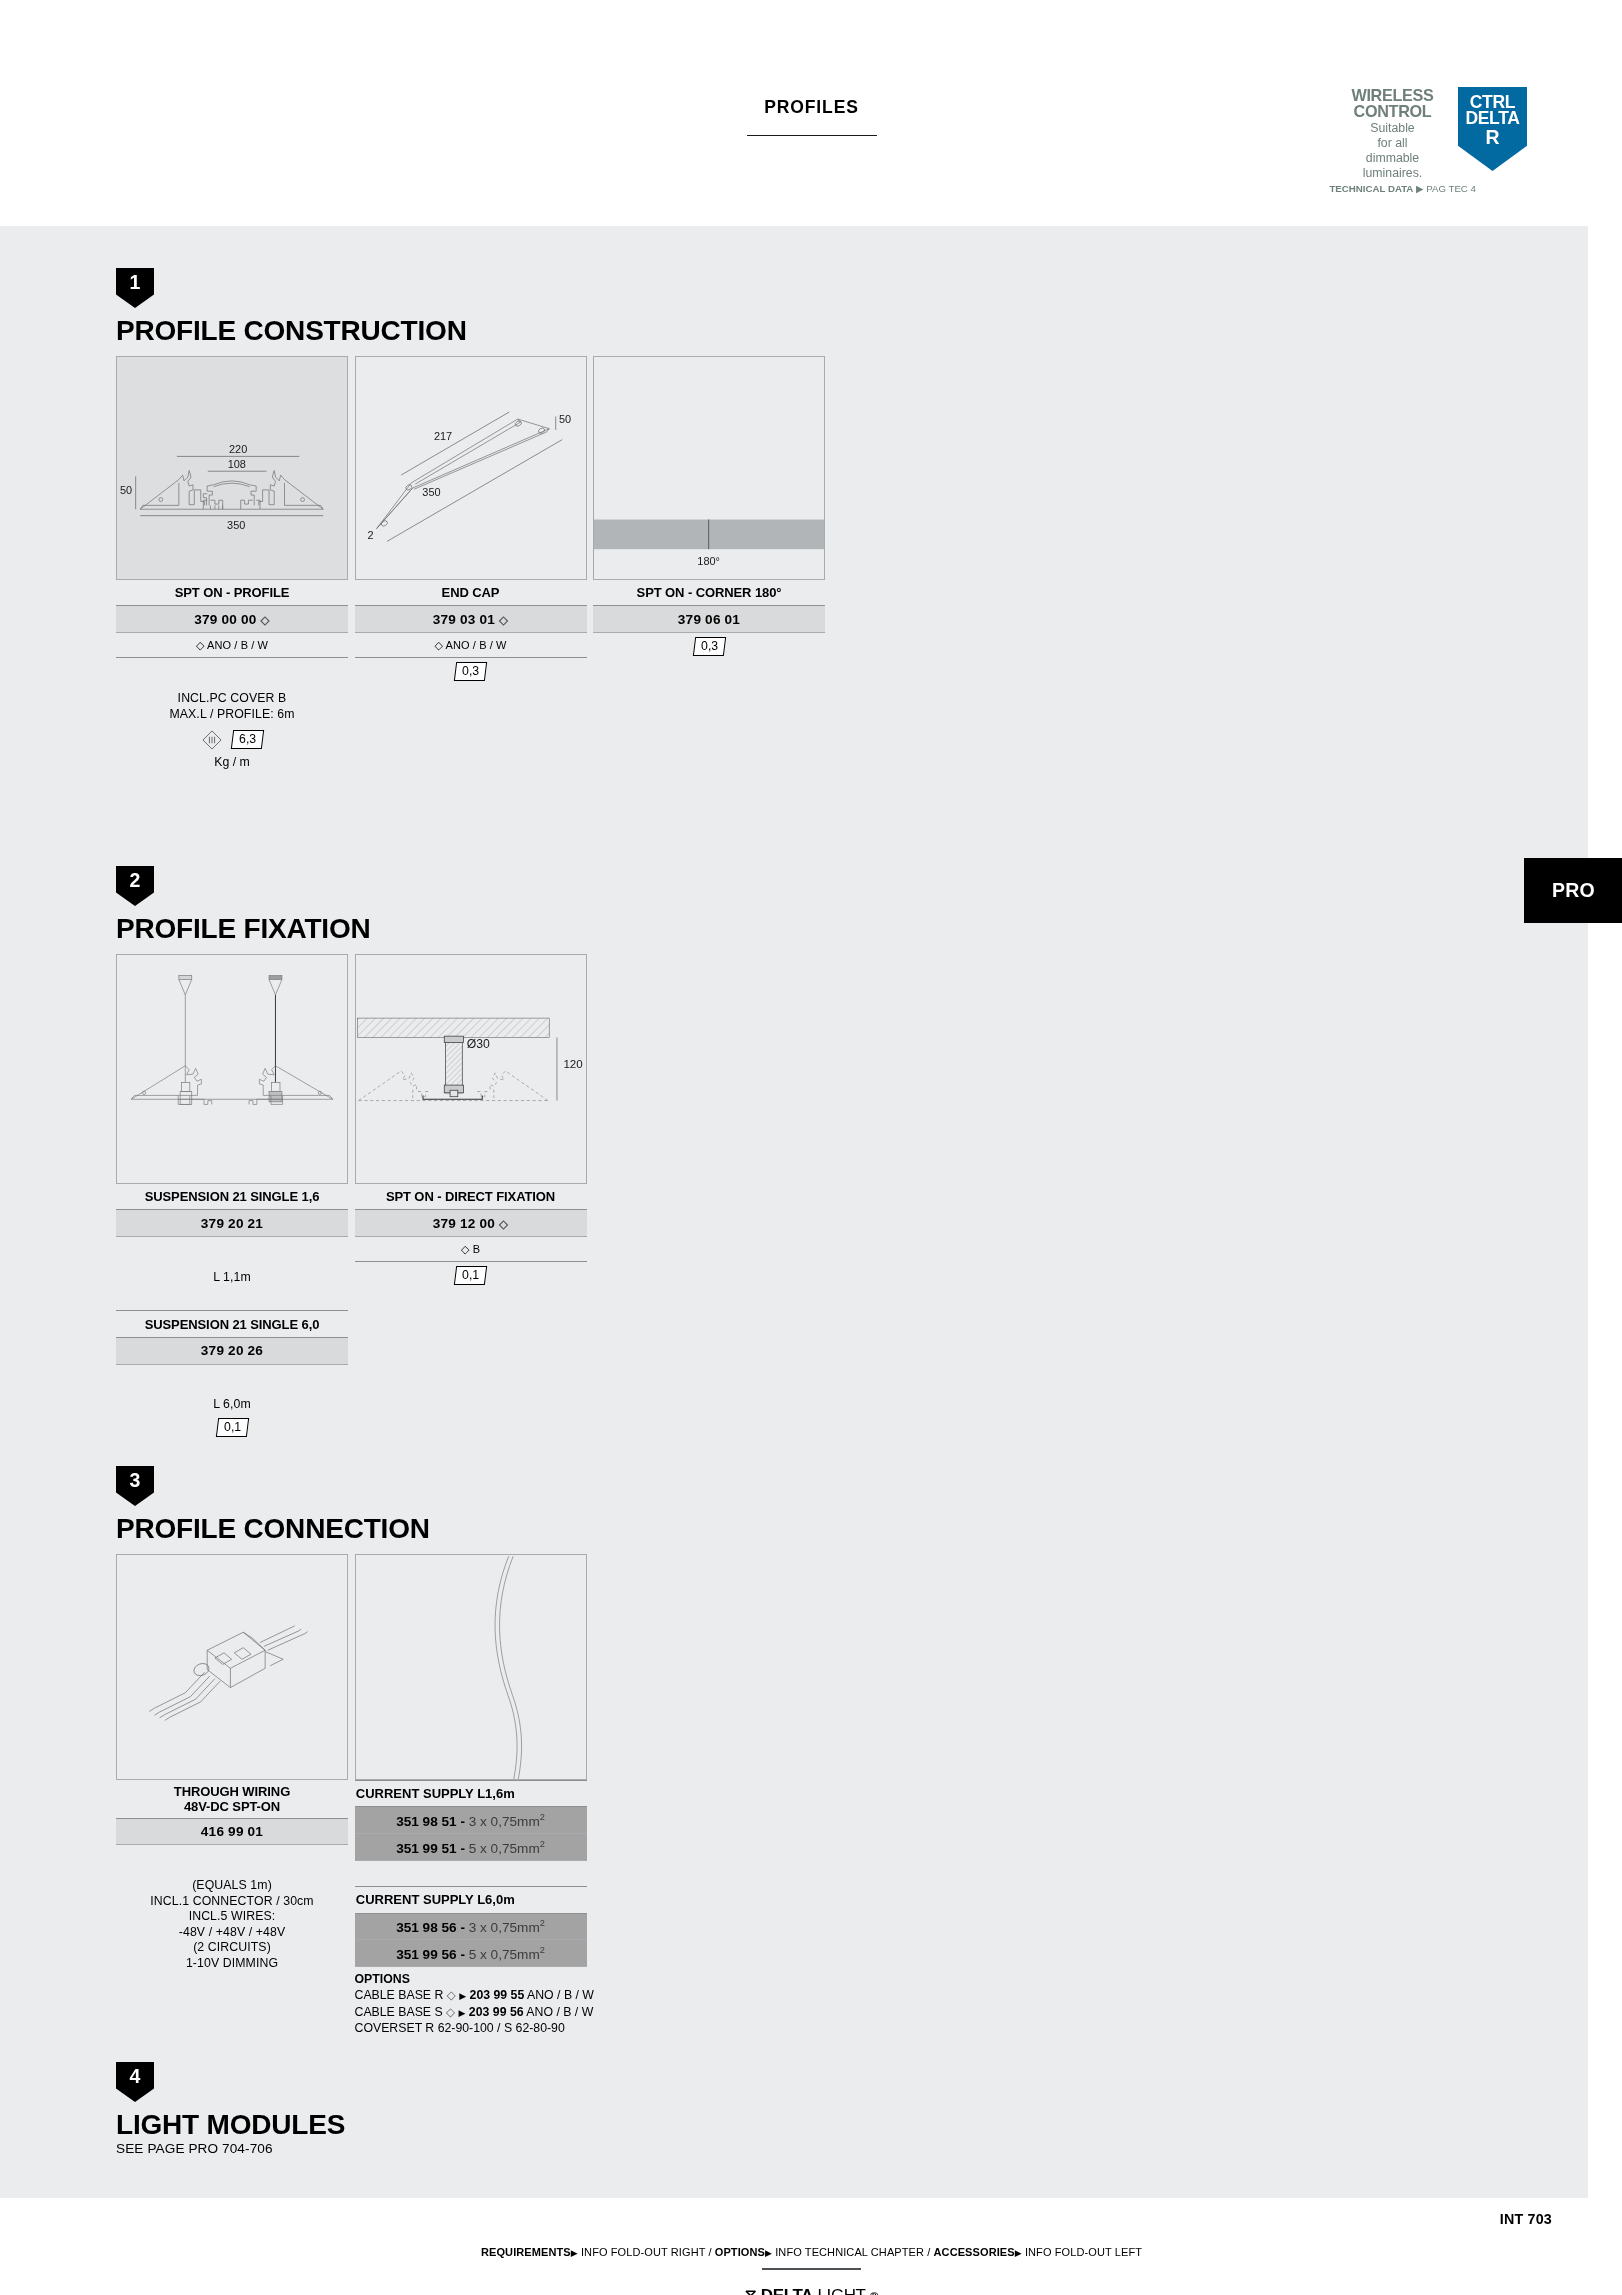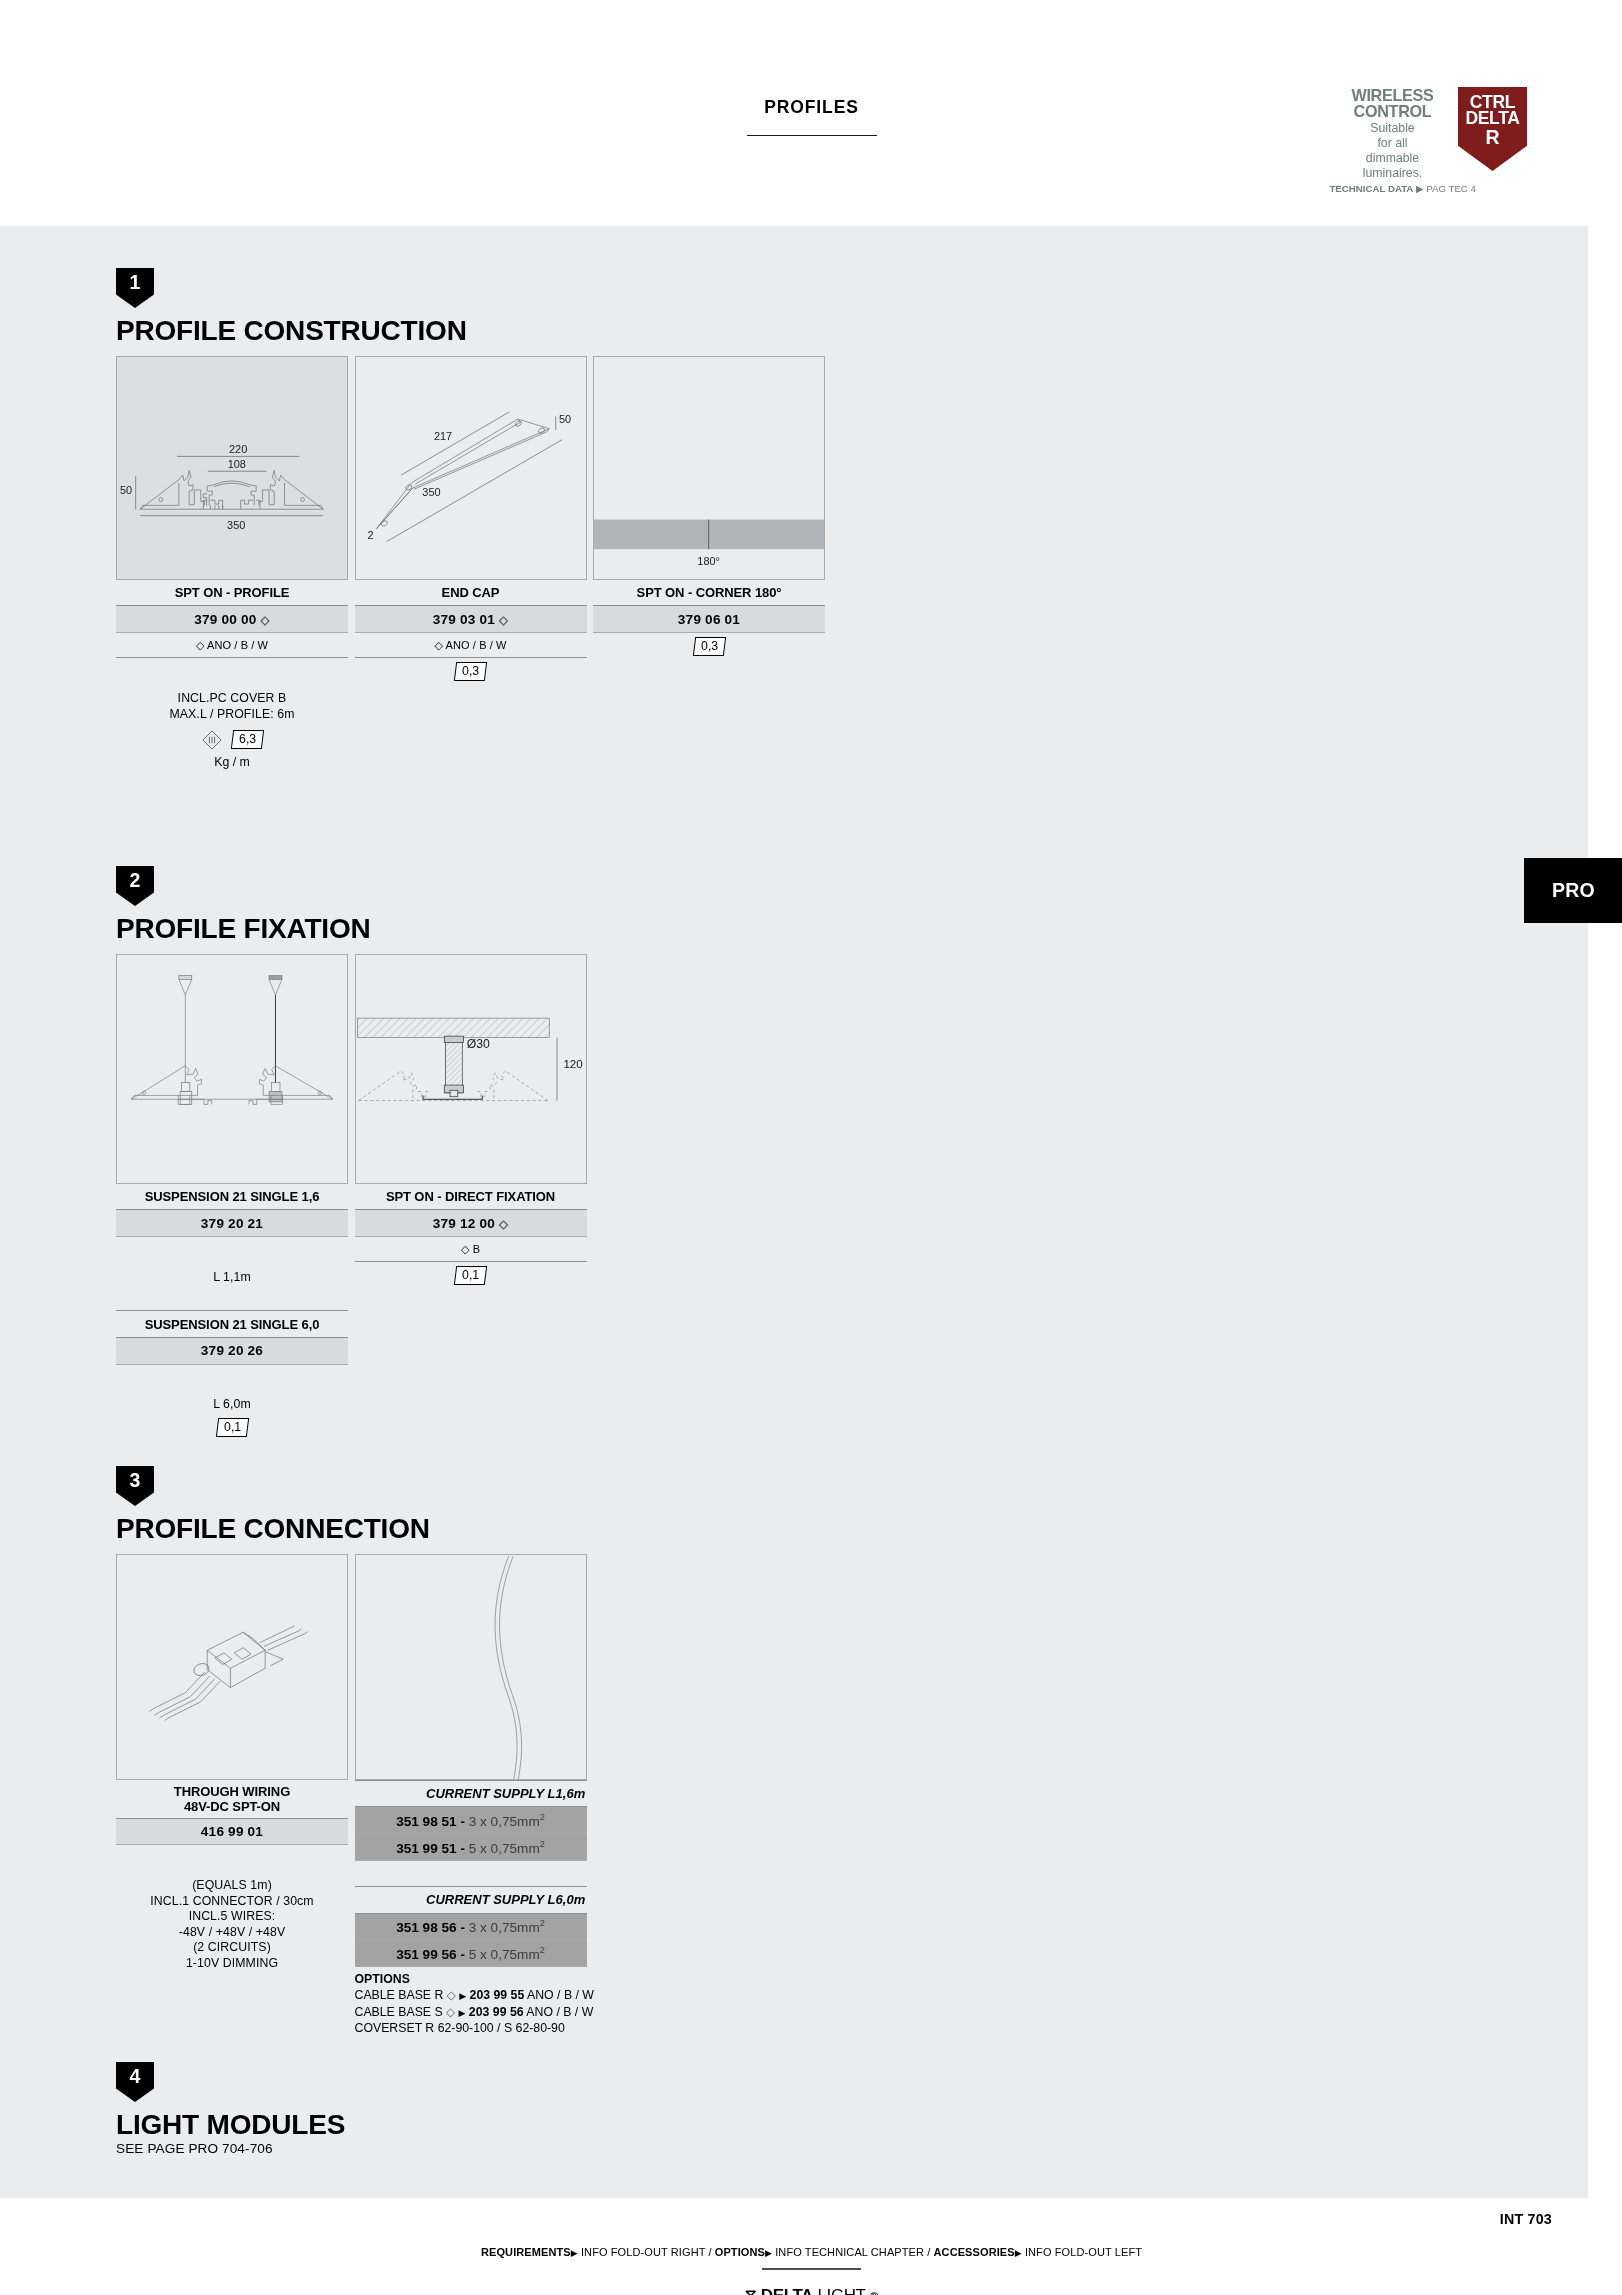--- a/index.html
+++ b/index.html
@@ -33,21 +33,21 @@
     position: absolute; left: 0; top: 0; width: 121px; text-align: center;
   }
   .ctrl-badge .wc-line1 {
     font-size: 16.2px; font-weight: bold; line-height: 16.2px; letter-spacing: -0.3px;
   }
   .ctrl-badge .wc-sub {
     font-size: 12.3px; line-height: 12.3px; margin-top: 2.6px;
   }
   .ctrl-shield {
     position: absolute; left: 126px; top: 0; width: 69px; height: 84px;
-    background: #7f1d1d;
+    background: #0369a1;
     clip-path: polygon(0 0, 100% 0, 100% 70%, 50% 100%, 0 70%);
     color: #fff; text-align: center;
   }
   .ctrl-shield .c1 { font-size: 17.5px; font-weight: bold; line-height: 16.2px; padding-top: 7.1px; letter-spacing: -0.3px;}
   .ctrl-shield .c2 { font-size: 17.5px; font-weight: bold; line-height: 17px; letter-spacing: -0.3px;}
   .ctrl-shield .c3 { font-size: 19.5px; font-weight: bold; line-height: 21px; }
   .ctrl-tech {
     position: absolute; left: -2.6px; top: 96px; width: 188px;
     font-size: 9.7px; white-space: nowrap;
   }
@@ -126,24 +126,23 @@
   .diamond-iii {
     width: 22px; height: 22px; position: relative;
   }
   .diamond-iii svg { width: 22px; height: 22px; }
 
   
   .dmd { font-size: 11.7px; color: #555; }
 
   
   .supply-title {
-    text-align: right; font-size: 13px; font-weight: bold;
+    text-align: left; font-size: 13px; font-weight: bold;
     padding: 5.8px 1.3px 5.2px; border-top: 1.3px solid #8d9093; border-bottom: 1.3px solid #8d9093;
     white-space: nowrap;
-    font-style: italic;
   }
   .supply-row {
     background: #a3a3a3; border-bottom: 0.6px solid #a8abad;
     text-align: center; padding: 4.5px 1.3px; font-size: 13.6px;
   }
   .supply-row b { font-weight: bold; }
   .supply-row span { color: #3c3c3c; }
   .supply-gap { height: 25px; }
 
   .options-block { margin-top: 5.8px; font-size: 12.3px; line-height: 15px; }

